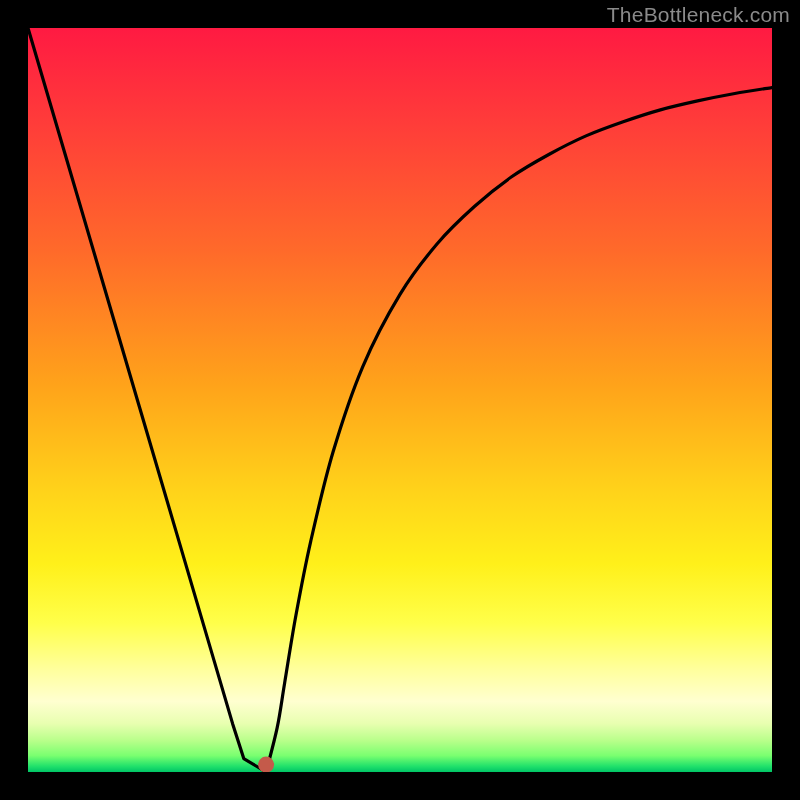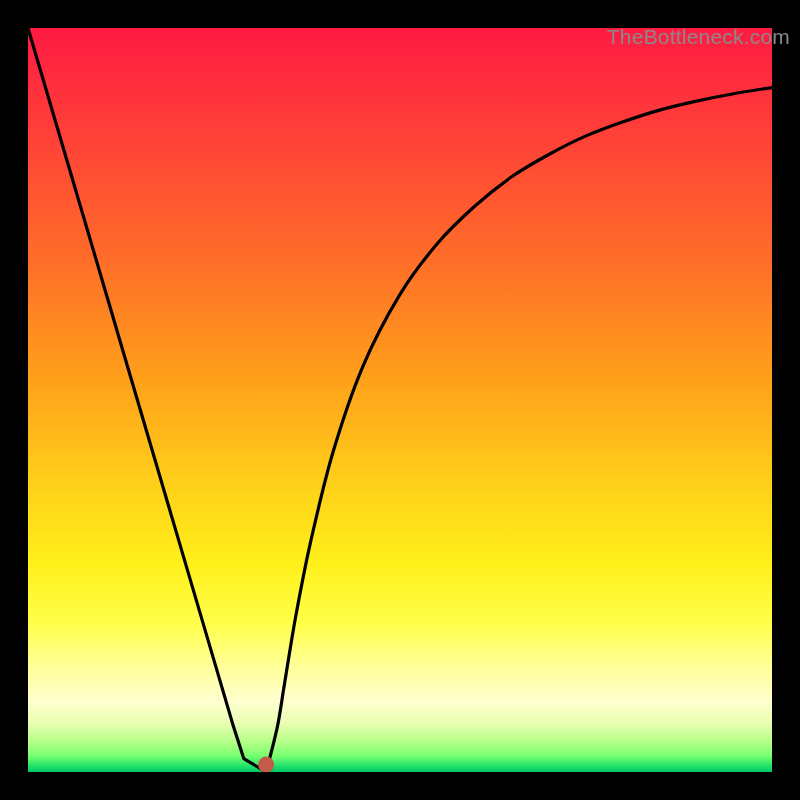--- a/index.html
+++ b/index.html
@@ -26,21 +26,20 @@
   }
   .watermark {
     position: absolute;
     top: 3px;
     right: 10px;
     color: #8a8a8a;
     font-size: 21px;
     font-weight: 400;
     letter-spacing: 0.2px;
     z-index: 10;
-    margin-top: 22px;
   }
   svg { display: block; }
 </style>
 </head>
 <body>
 
 <div class="frame">
   <div class="watermark">TheBottleneck.com</div>
   <div class="plot">
     <svg id="chart-svg" width="744" height="744" viewBox="0 0 744 744" preserveAspectRatio="none">

